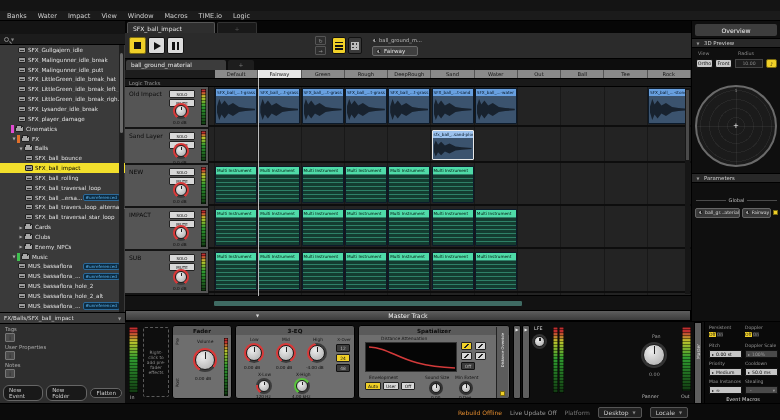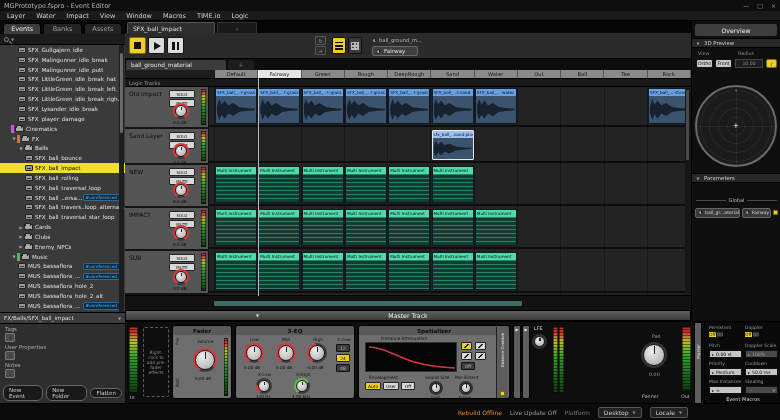--- a/index.html
+++ b/index.html
@@ -139,45 +139,32 @@
 .pchip{height:10px;background:#3a3a3a;border:1px solid #666;border-radius:2px;display:flex;align-items:center;gap:2px;padding:0 2px;font-size:4.6px;color:#d8d8d8;overflow:hidden;white-space:nowrap}
 #pled{width:5px;height:5px;background:#f0d028;border:1px solid #7a6a10}
 .okbtn{position:absolute;width:17px;height:9px;background:#c8c8c8;border:1px solid #111;border-radius:2px;font-size:4.8px;color:#111;display:flex;align-items:center;justify-content:center}
 .caption{position:absolute;font-size:4.8px;color:#b5b5b5}
 </style>
 </head>
 <body>
 
 <div id="app">
 
-  <div id="titlebar" class="abs">
-    <span>MGPrototype.fspro - Event Editor</span>
-    <span id="win-controls">
-      <span>—</span>
-      <span>□</span>
-      <span>×</span>
-    </span>
-  </div>
 
   <div id="menubar" class="abs">
-      <div style="cursor: default;">Layer</div>
+      <div style="cursor: default;">Banks</div>
       <div style="cursor: default;">Water</div>
       <div style="cursor: default;">Impact</div>
       <div style="cursor: default;">View</div>
       <div style="cursor: default;">Window</div>
       <div style="cursor: default;">Macros</div>
       <div style="cursor: default;">TIME.io</div>
       <div style="cursor: default;">Logic</div>
     </div>
 
-  <div id="browser-tabs" class="abs">
-      <div class="btab active">Events</div>
-      <div class="btab">Banks</div>
-      <div class="btab">Assets</div>
-    </div>
 
   <div id="search" class="abs">
     <span class="lens"></span>
     <span style="font-size:4px;color:#888">▼</span>
   </div>
 
   <div id="tree" class="abs">
       <div class="trow" style="padding-left: 18px;">
         <div class="ico-ev"></div>
         <div class="tlabel">SFX_Gullgajern_idle</div>

